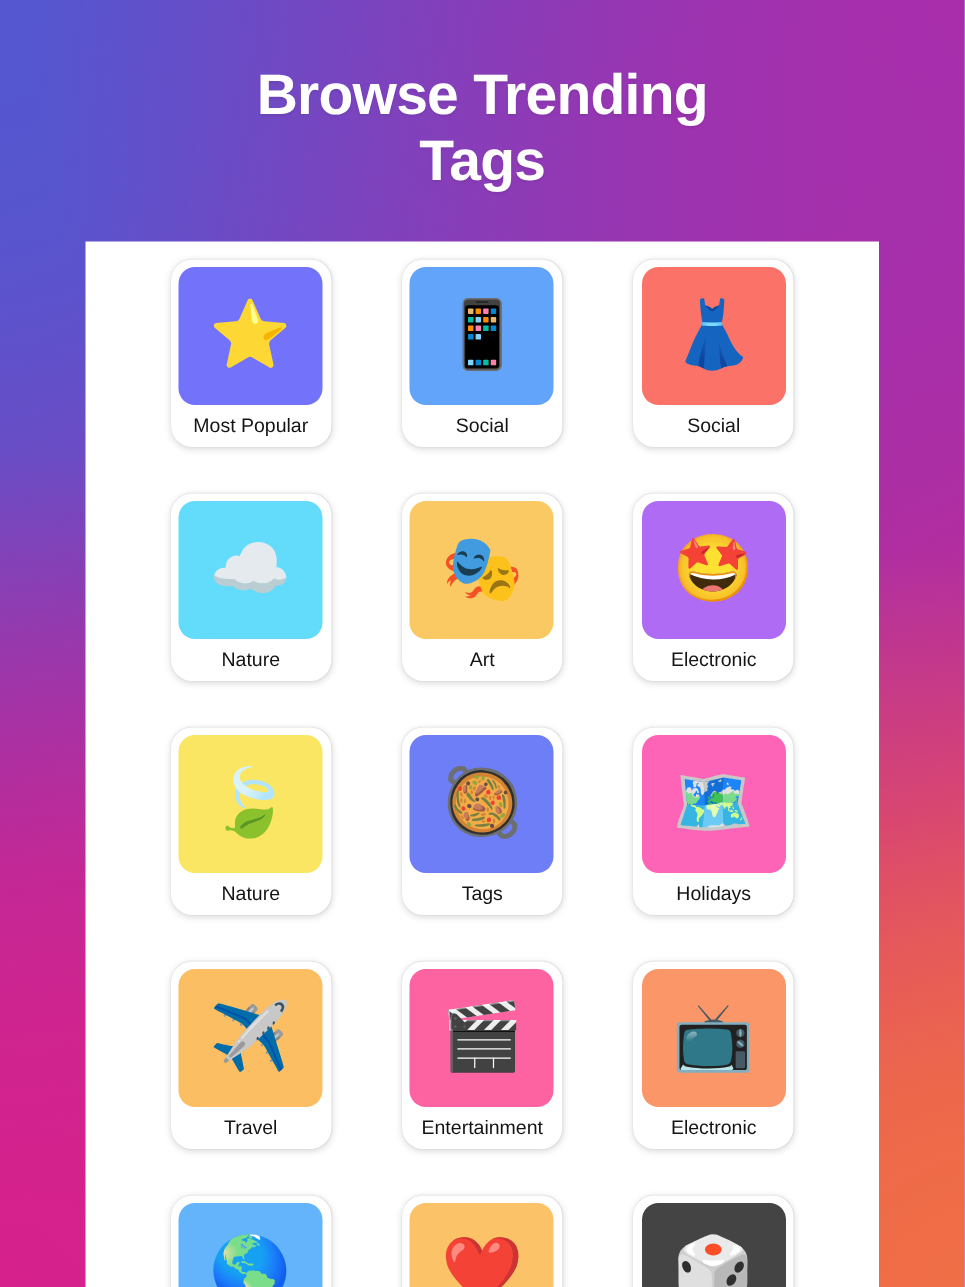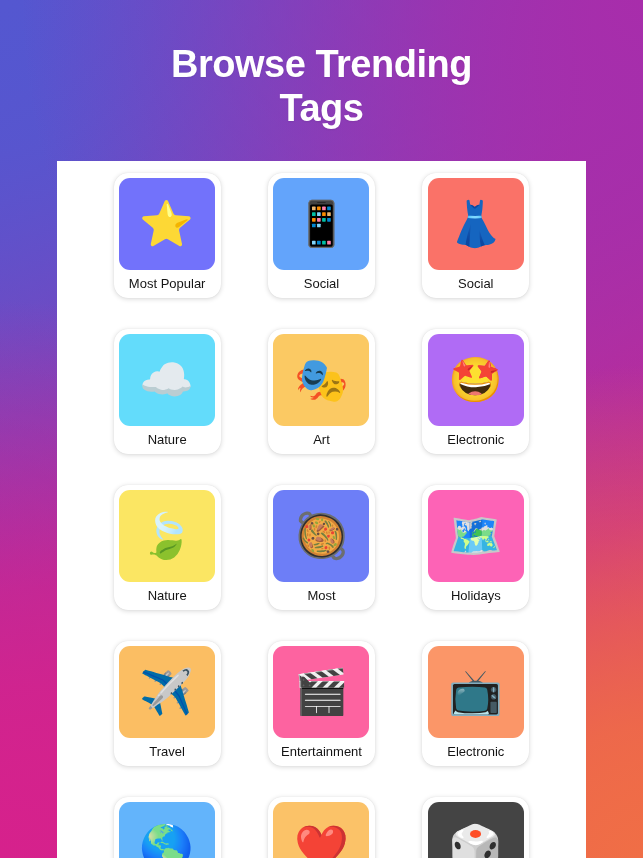--- a/index.html
+++ b/index.html
@@ -128,21 +128,21 @@
         <div class="tile">
           <div class="tile-icon" style="background: rgb(176, 107, 245);">🤩</div>
           <div class="tile-label">Electronic</div>
         </div>
         <div class="tile">
           <div class="tile-icon" style="background: rgb(251, 230, 99);">🍃</div>
           <div class="tile-label">Nature</div>
         </div>
         <div class="tile">
           <div class="tile-icon" style="background: rgb(109, 126, 247);">🥘</div>
-          <div class="tile-label">Most</div>
+          <div class="tile-label">Tags</div>
         </div>
         <div class="tile">
           <div class="tile-icon" style="background: rgb(253, 99, 182);">🗺️</div>
           <div class="tile-label">Holidays</div>
         </div>
         <div class="tile">
           <div class="tile-icon" style="background: rgb(251, 190, 99);">✈️</div>
           <div class="tile-label">Travel</div>
         </div>
         <div class="tile">

